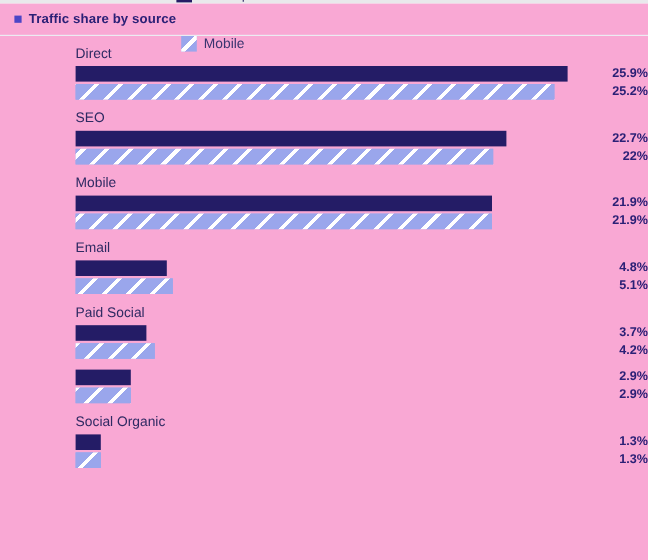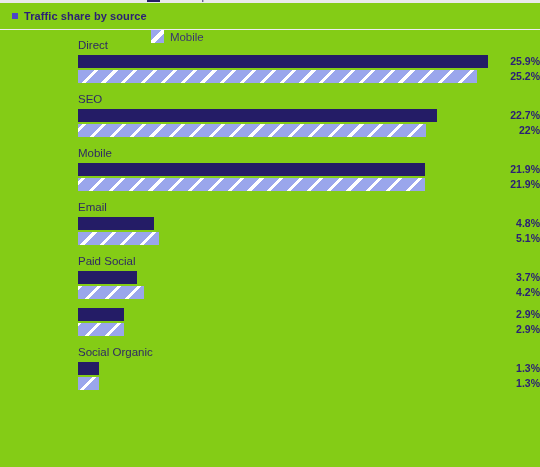--- a/index.html
+++ b/index.html
@@ -22,21 +22,21 @@
     width: 540px;
     height: 3px;
     background: #e9e9ec;
   }
 
   .card {
     position: absolute;
     top: 3px; left: 0;
     width: 540px;
     height: 464px;
-    background: #84cc16;
+    background: #f9a8d4;
     box-sizing: border-box;
   }
 
   
   .chart-header {
     position: relative;
     height: 26px;
     display: flex;
     align-items: center;
     padding: 0 14px 0 12px;
@@ -104,21 +104,20 @@
 
   
   .plot {
     position: relative;
     padding: 9px 0 0 63px;
     box-sizing: border-box;
   }
 
   .group {
     margin-bottom: 9px;
-    margin-left: 15px;
   }
   .group-label {
     font-size: 11.5px;
     color: #2f2a63;
     line-height: 15px;
     margin-bottom: 2px;
     white-space: nowrap;
   }
 
   .bar-row {

